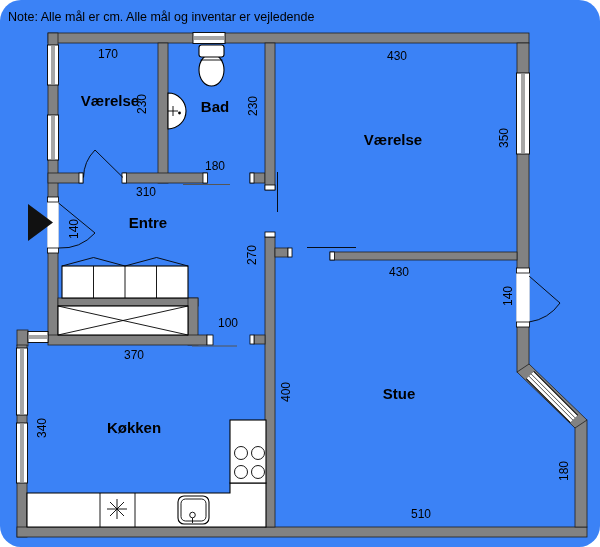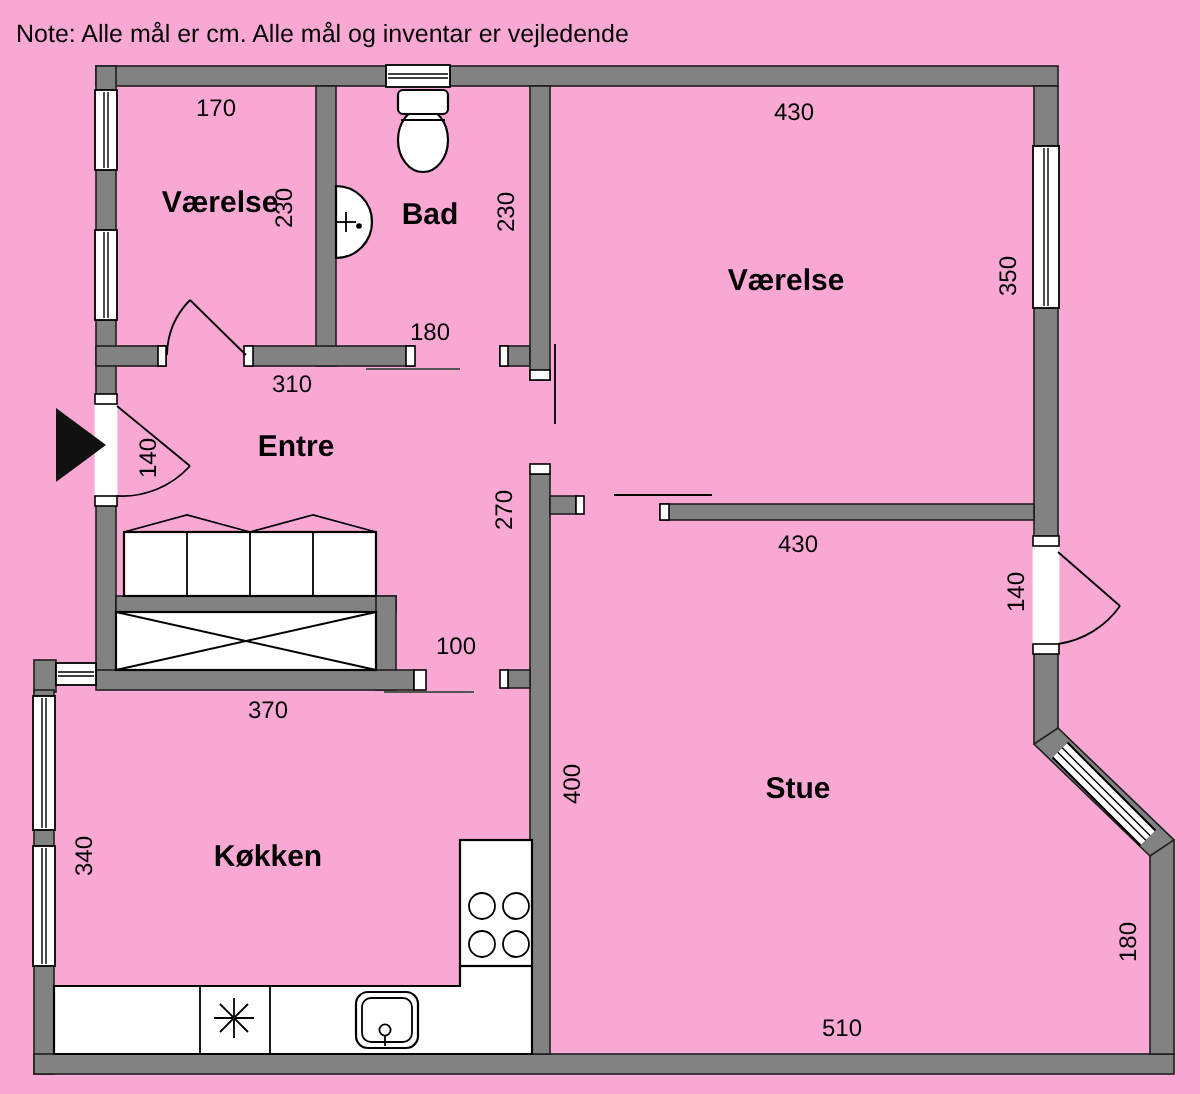--- a/index.html
+++ b/index.html
@@ -1,16 +1,16 @@
 <!DOCTYPE html>
 <html><head>
 <meta charset="utf-8">
 <style>
   html,body{margin:0;padding:0;background:#fff;}
-  .stage{position:relative;width:600px;height:547px;background:#f9a8d4;overflow:hidden;}
+  .stage{position:relative;width:600px;height:547px;background:#3b82f6;overflow:hidden;border-radius:21px;}
   svg{display:block;}
   text{font-family:"Liberation Sans",sans-serif;fill:#000;}
   .dim{font-size:12px;}
   .room{font-size:15px;font-weight:bold;}
   .note{font-size:12.5px;}
   .wall{fill:#828282;stroke:#1f1f1f;stroke-width:.8;}
   .cap{fill:#fff;stroke:#000;stroke-width:.8;}
   .win{fill:#fff;stroke:#000;stroke-width:.9;}
   .glz{stroke:#000;stroke-width:.7;fill:none;}
   .thin{stroke:#000;stroke-width:.9;fill:none;}

